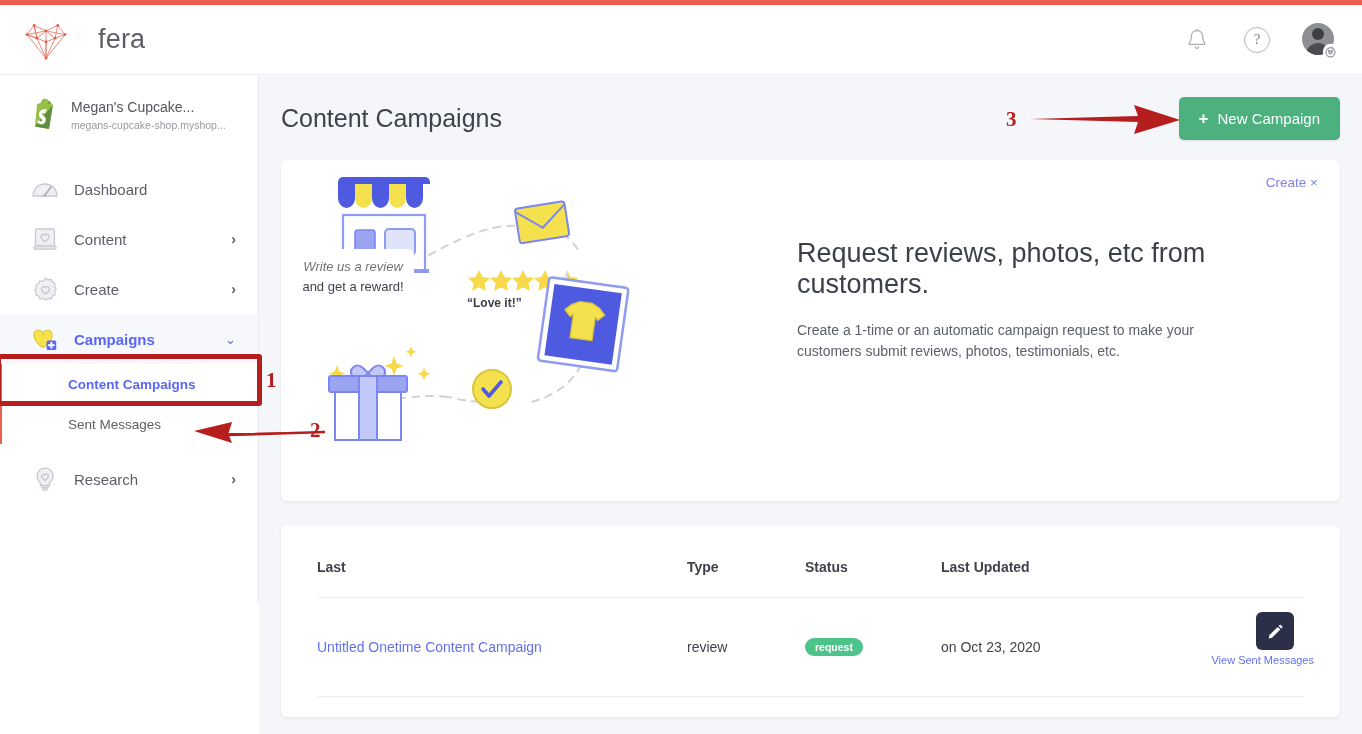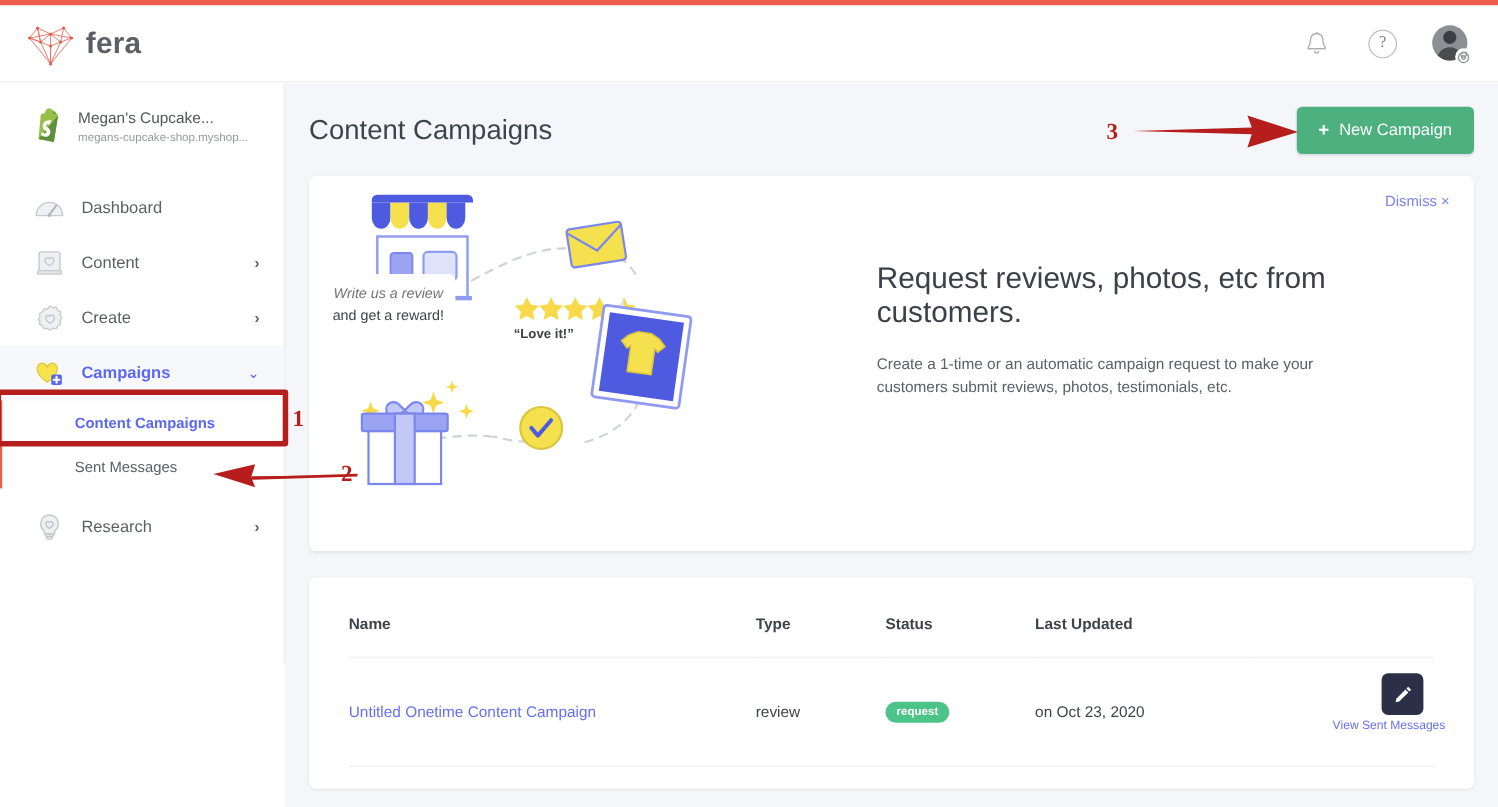--- a/index.html
+++ b/index.html
@@ -43,22 +43,23 @@
   .brand {
     display: flex;
     align-items: center;
     gap: 10px;
     margin-left: 24px;
   }
   .brand-logo { width: 44px; height: 40px; display:block; }
   .brand-name {
     font-size: 27px;
     color: #5c5f66;
-    font-weight: 700;
+    font-weight: 400;
     letter-spacing: .2px;
+    margin-left: 20px;
   }
 
   .topbar-actions {
     margin-left: auto;
     margin-right: 26px;
     display: flex;
     align-items: center;
     gap: 30px;
   }
   .icon-btn {
@@ -506,21 +507,21 @@
 
       <div class="page-head">
         <h1 class="page-title">Content Campaigns</h1>
         <button class="btn-primary">
           <span class="btn-plus">+</span>
           <span>New Campaign</span>
         </button>
       </div>
 
       <div class="card promo">
-        <span class="dismiss">Dismiss ×</span>
+        <span class="dismiss">Create ×</span>
 
         <div class="promo-art">
           <svg width="510" height="341" viewBox="0 0 510 341">
 
             <path d="M148 95 C 190 72, 215 64, 240 66" fill="none" stroke="#cfd2dd" stroke-width="2" stroke-dasharray="7 7" stroke-linecap="round"></path>
             <path d="M282 74 C 300 86, 306 106, 304 126" fill="none" stroke="#cfd2dd" stroke-width="2" stroke-dasharray="7 7" stroke-linecap="round"></path>
             <path d="M296 116 L304 130 L313 117" fill="none" stroke="#cfd2dd" stroke-width="2" stroke-linecap="round" stroke-linejoin="round"></path>
 
             <path d="M300 205 C 290 225, 270 238, 246 243" fill="none" stroke="#cfd2dd" stroke-width="2" stroke-dasharray="7 7" stroke-linecap="round"></path>
             <path d="M212 242 C 190 242, 180 240, 168 237" fill="none" stroke="#cfd2dd" stroke-width="2" stroke-dasharray="7 7" stroke-linecap="round"></path>
@@ -609,21 +610,21 @@
         <div class="promo-copy">
           <div class="promo-title">Request reviews, photos, etc from customers.</div>
           <div class="promo-sub">Create a 1-time or an automatic campaign request to make your customers submit reviews, photos, testimonials, etc.</div>
         </div>
       </div>
 
       <div class="card table-card">
         <table class="tbl">
           <thead>
             <tr>
-              <th class="col-name">Name</th>
+              <th class="col-name">Last</th>
               <th class="col-type">Type</th>
               <th class="col-status">Status</th>
               <th class="col-updated">Last Updated</th>
               <th class="col-actions"></th>
             </tr>
           </thead>
           <tbody>
             <tr>
               <td class="col-name">
                 <span class="link-blue">Untitled Onetime Content Campaign</span>

